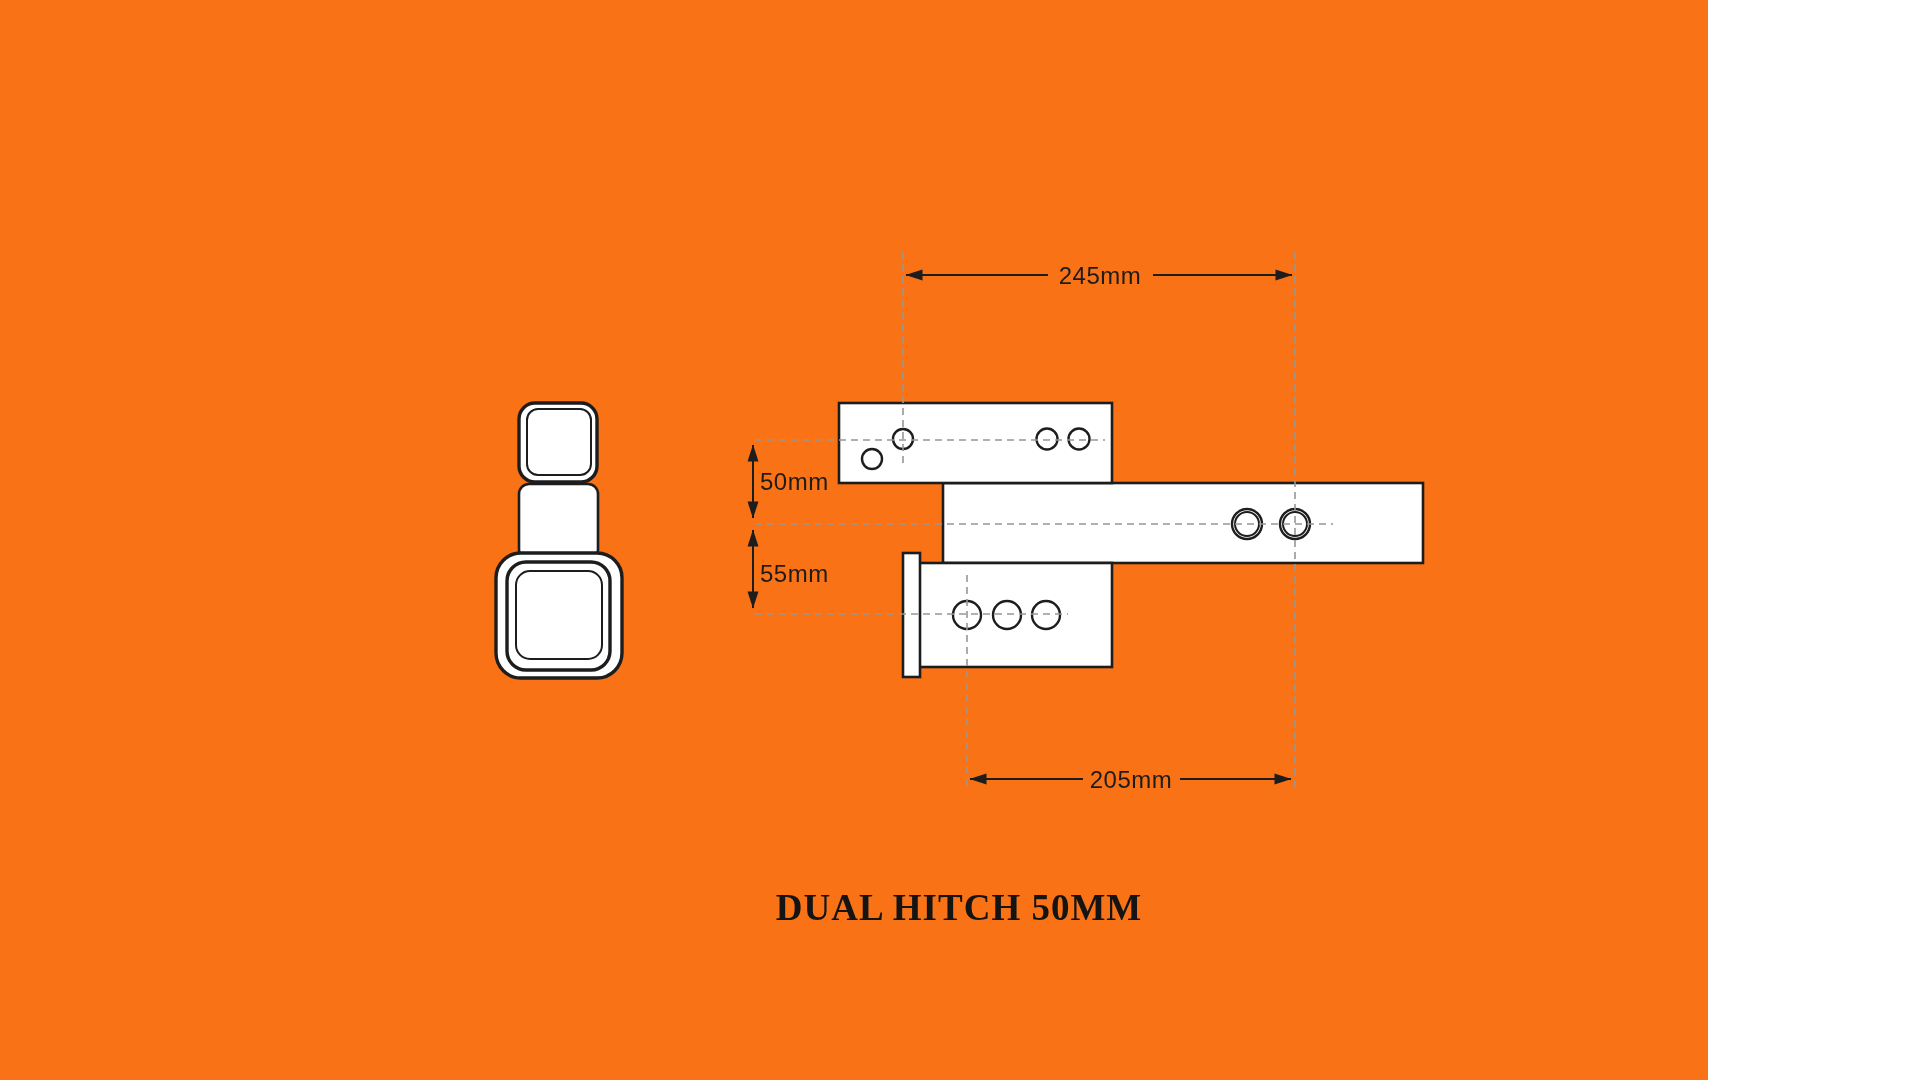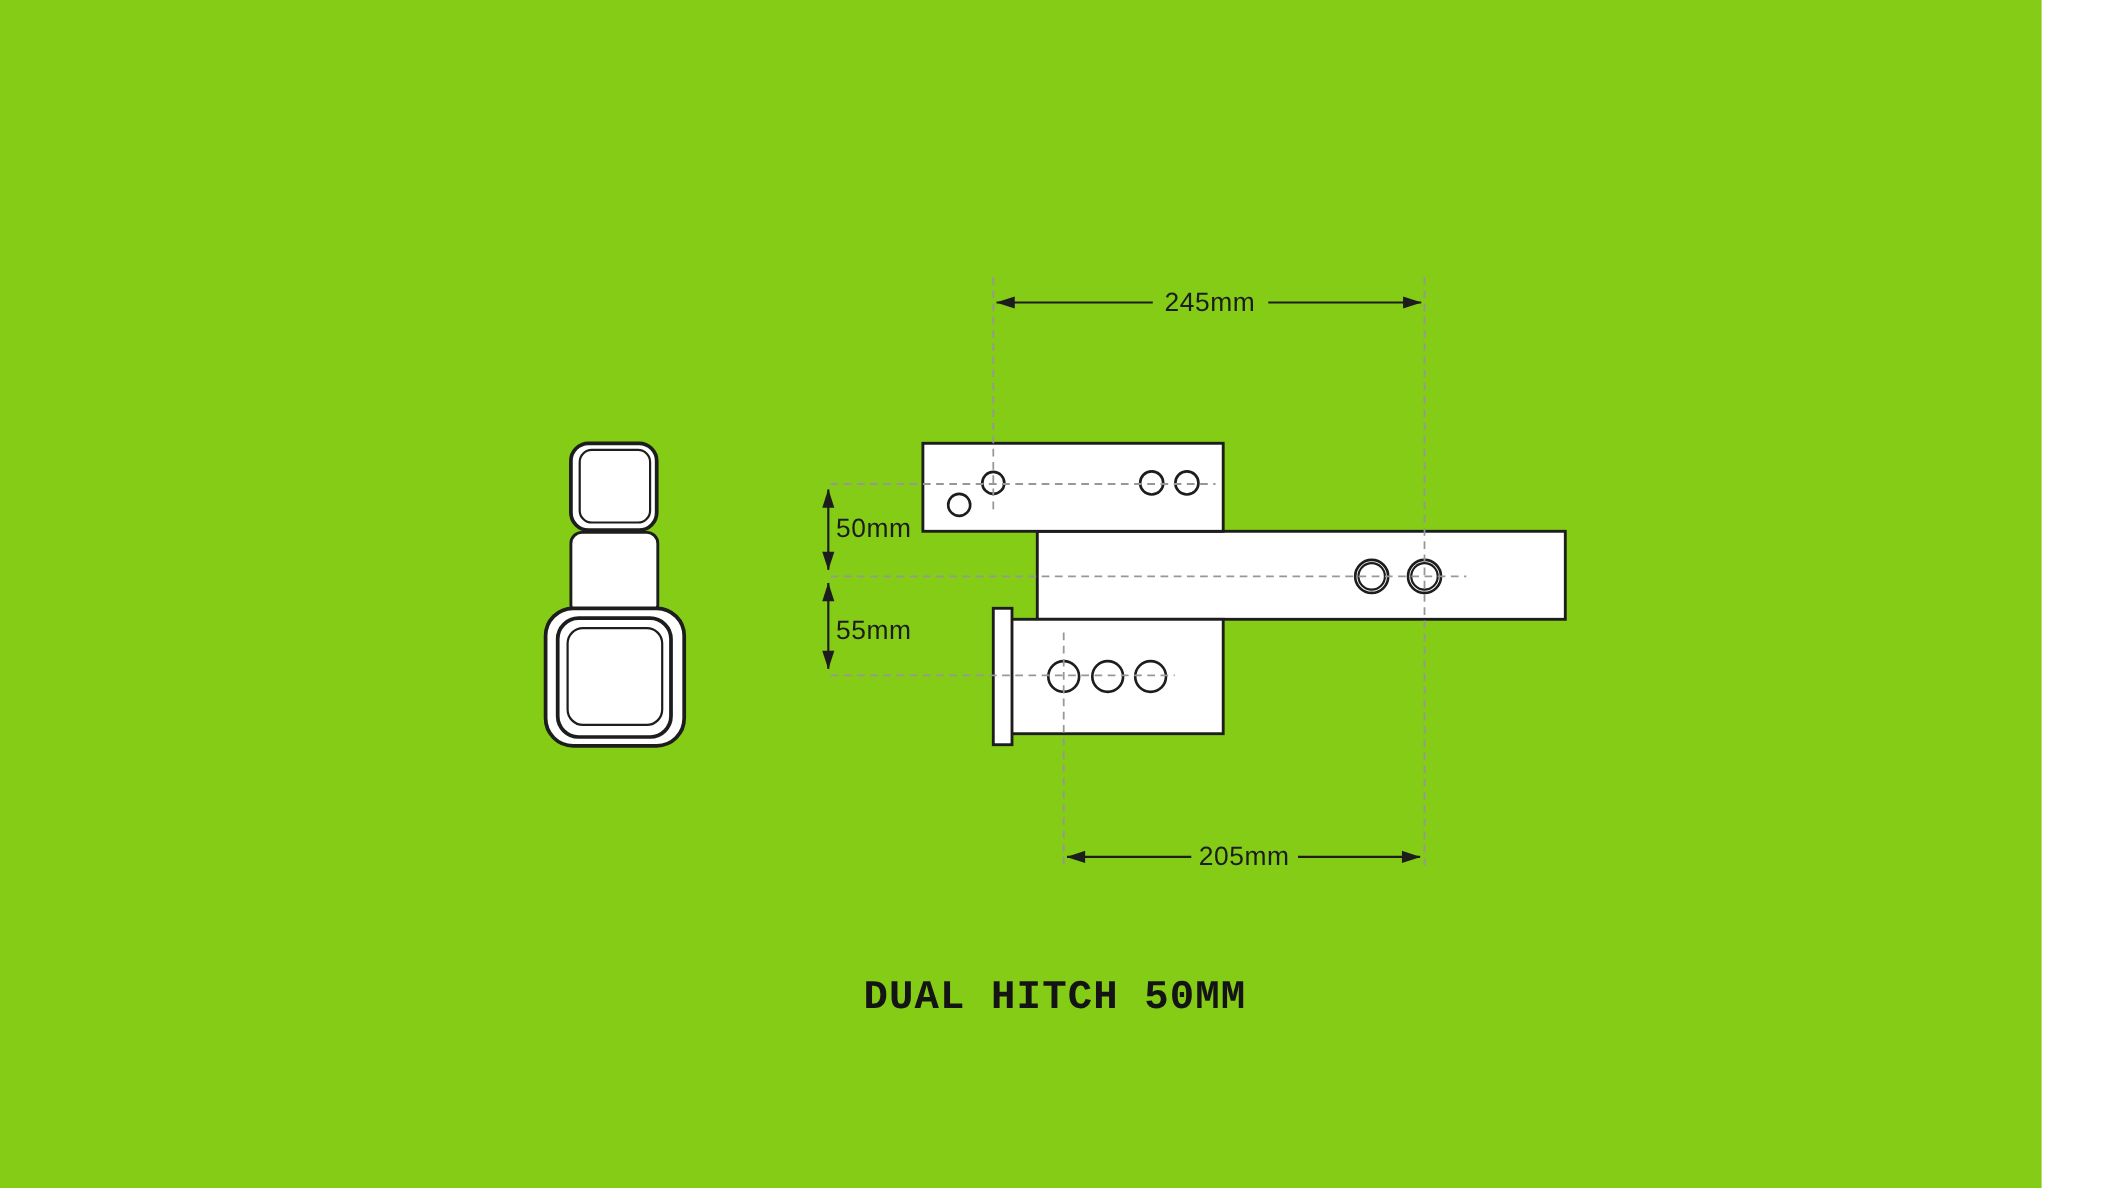--- a/index.html
+++ b/index.html
@@ -1,19 +1,19 @@
 <!DOCTYPE html>
 <html><head>
 <meta charset="utf-8">
 <style>
   html,body{margin:0;padding:0;background:#fff;}
   .canvas{
     position:relative;
-    width:1856px;height:1080px;
-    background:#84cc16;
+    width:1708px;height:1080px;
+    background:#f97316;
     overflow:hidden;
     font-family:"Liberation Sans", sans-serif;
   }
   .drawing{position:absolute;left:0;top:0;}
   
   .part{fill:#ffffff;stroke:#1d1d1d;stroke-width:2.6;}
   .part-heavy{fill:#ffffff;stroke:#1d1d1d;stroke-width:3.4;}
   .hole{fill:#ffffff;stroke:#1d1d1d;stroke-width:2.4;}
   .hole-inner{fill:none;stroke:#1d1d1d;stroke-width:2;}
   
@@ -22,21 +22,21 @@
   .dim{stroke:#1d1d1d;stroke-width:2;fill:none;}
   .dim-label{
     font:500 24px "Liberation Sans", sans-serif;
     fill:#1c1c1c;
     letter-spacing:0.5px;
   }
   .title{
     position:absolute;
     left:959px; top:886px;
     transform:translateX(-50%);
-    font-family:Liberation Mono, monospace;
+    font-family:Liberation Serif, serif;
     font-size:37px;
     font-weight:600;
     letter-spacing:1px;
     color:#141414;
     white-space:nowrap;
   }
 </style>
 </head>
 <body>
 

